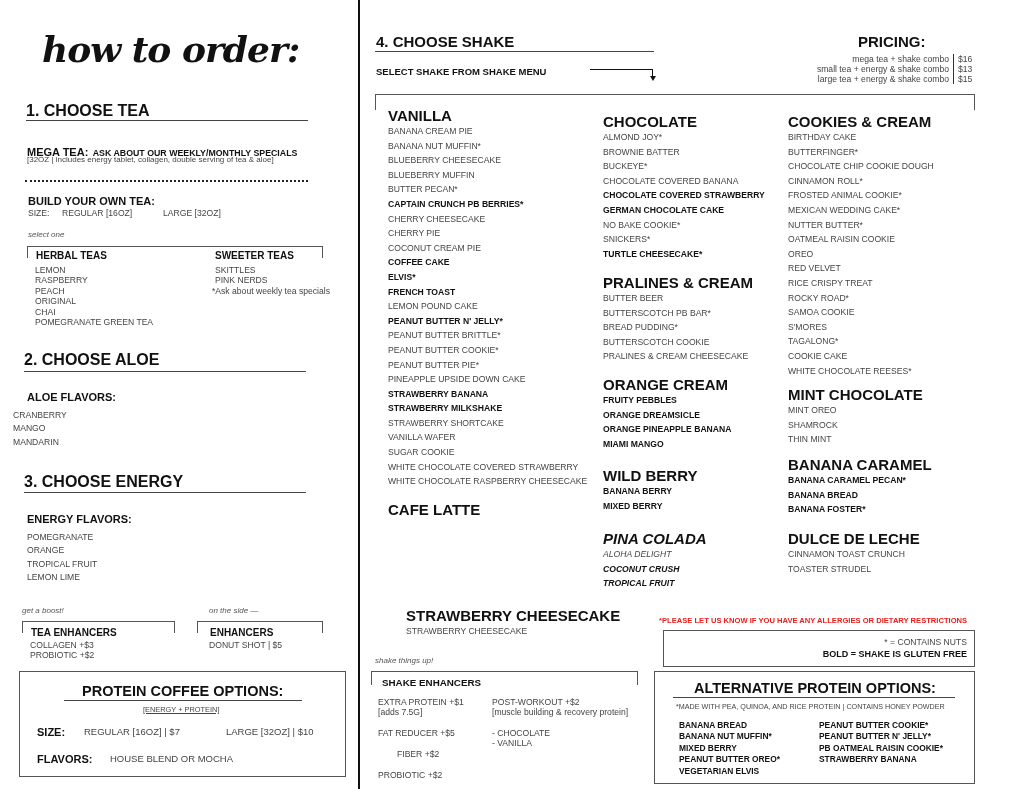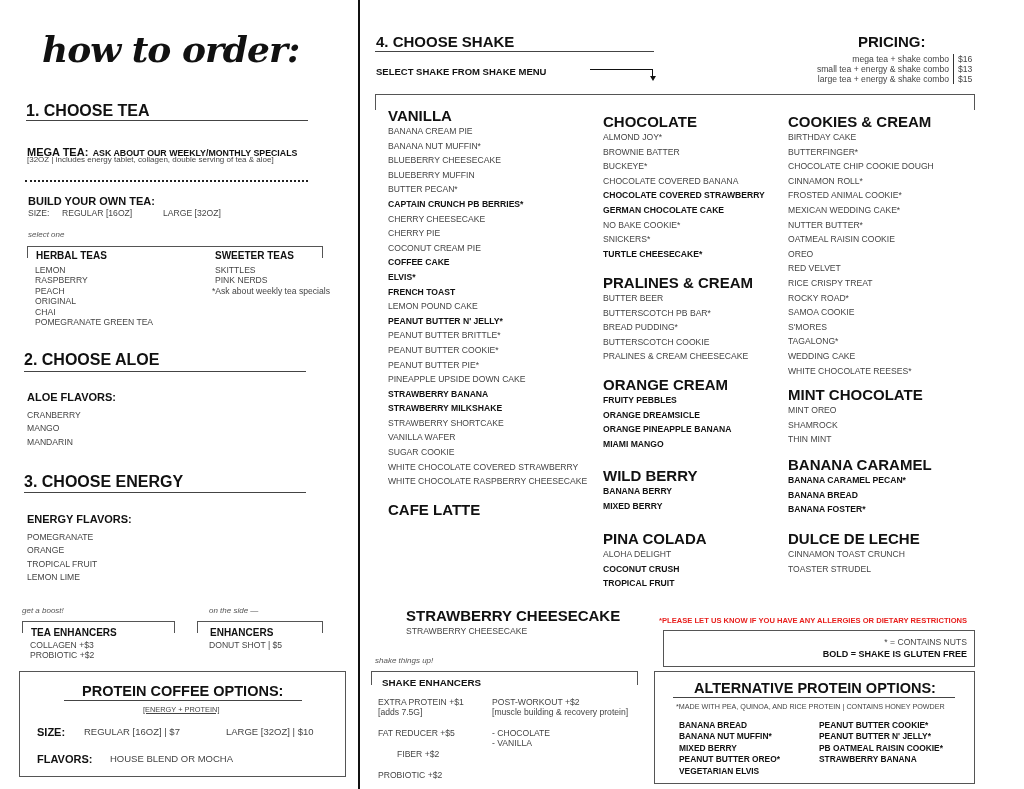--- a/index.html
+++ b/index.html
@@ -74,21 +74,21 @@
 <div class="abs h-sub" style="left:215px; top:250px; font-size:10px;">SWEETER TEAS</div>
 <div class="abs list" style="left:215px; top:265px;">
   <div>SKITTLES</div>
   <div>PINK NERDS</div>
   <div style="margin-left:-3px;">*Ask about weekly tea specials</div>
 </div>
 
 <div class="abs h-sec" style="left:24px; top:351px;">2. CHOOSE ALOE</div>
 <div class="abs h-rule" style="left:24px; top:371px; width:282px;"></div>
 <div class="abs h-sub" style="left:27px; top:391px;">ALOE FLAVORS:</div>
-<div class="abs list-lg" style="left:27px; top:409px;">
+<div class="abs list-lg" style="left:13px; top:409px;">
   <div>CRANBERRY</div>
   <div>MANGO</div>
   <div>MANDARIN</div>
 </div>
 
 <div class="abs h-sec" style="left:24px; top:473px;">3. CHOOSE ENERGY</div>
 <div class="abs h-rule" style="left:24px; top:492px; width:282px;"></div>
 <div class="abs h-sub" style="left:27px; top:513px;">ENERGY FLAVORS:</div>
 <div class="abs list-lg" style="left:27px; top:531px;">
   <div>POMEGRANATE</div>
@@ -214,21 +214,21 @@
       <li class="gf">MIAMI MANGO</li>
     </ul>
 </div>
 <div class="abs" style="left:603px; top:468px;">
   <div class="cat-title">WILD BERRY</div>
   <ul class="menu-list" id="list-wild_berry">
       <li class="gf">BANANA BERRY</li>
       <li class="gf">MIXED BERRY</li>
     </ul>
 </div>
-<div class="abs" style="left:603px; top:531px;">
+<div class="abs" style="left:603px; top:531px;font-style:italic;">
   <div class="cat-title">PINA COLADA</div>
   <ul class="menu-list" id="list-pina_colada">
       <li>ALOHA DELIGHT</li>
       <li class="gf">COCONUT CRUSH</li>
       <li class="gf">TROPICAL FRUIT</li>
     </ul>
 </div>
 
 <div class="abs" style="left:788px; top:114px;">
   <div class="cat-title">COOKIES &amp; CREAM</div>
@@ -241,21 +241,21 @@
       <li>MEXICAN WEDDING CAKE*</li>
       <li>NUTTER BUTTER*</li>
       <li>OATMEAL RAISIN COOKIE</li>
       <li>OREO</li>
       <li>RED VELVET</li>
       <li>RICE CRISPY TREAT</li>
       <li>ROCKY ROAD*</li>
       <li>SAMOA COOKIE</li>
       <li>S'MORES</li>
       <li>TAGALONG*</li>
-      <li>WEDDING CAKE</li>
+      <li>COOKIE CAKE</li>
       <li>WHITE CHOCOLATE REESES*</li>
     </ul>
 </div>
 <div class="abs" style="left:788px; top:387px;">
   <div class="cat-title">MINT CHOCOLATE</div>
   <ul class="menu-list" id="list-mint_chocolate">
       <li>MINT OREO</li>
       <li>SHAMROCK</li>
       <li>THIN MINT</li>
     </ul>

